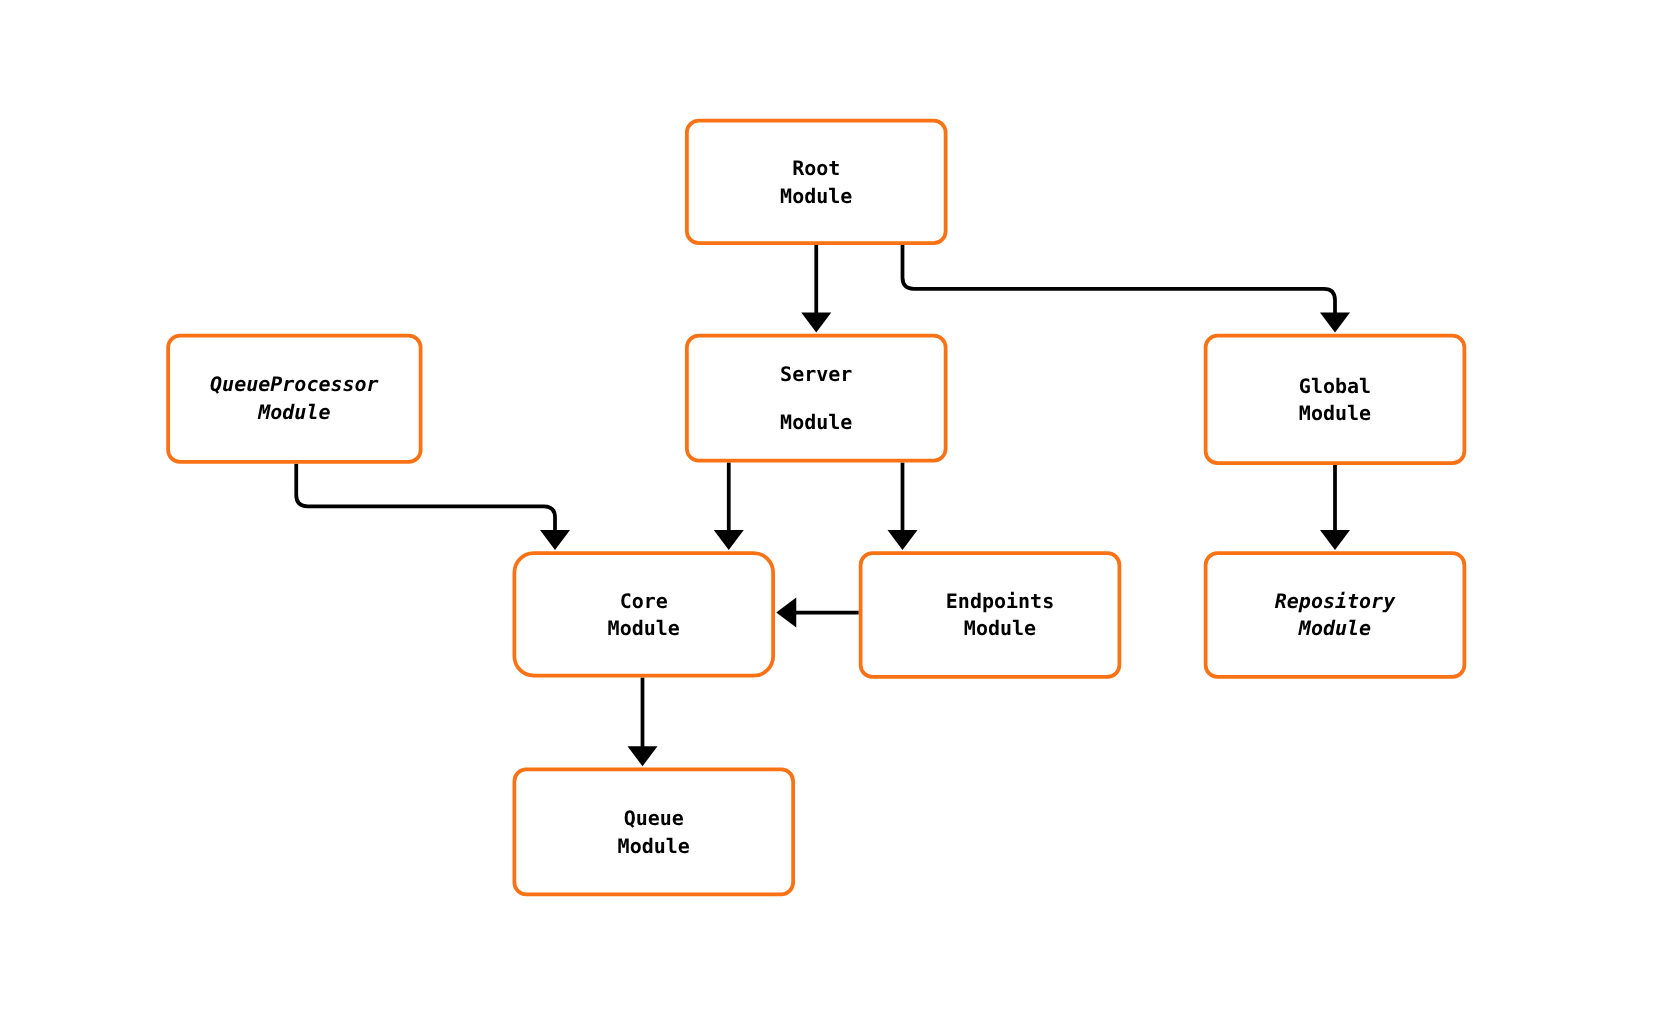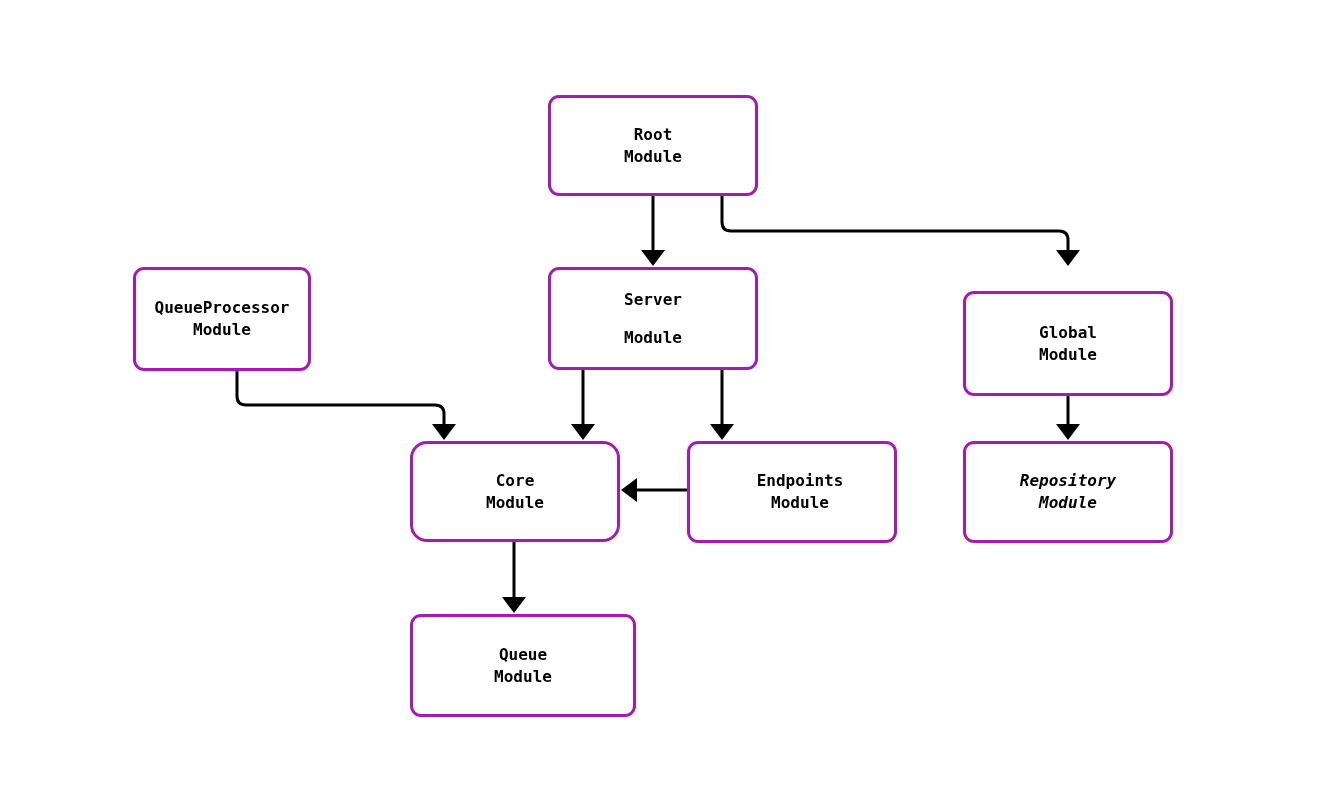--- a/index.html
+++ b/index.html
@@ -22,21 +22,21 @@
     position: absolute;
     left: 0;
     top: 0;
     width: 1337px;
     height: 809px;
   }
   .node {
     position: absolute;
     box-sizing: border-box;
     background: #ffffff;
-    border: 3px solid #a21caf;
+    border: 3px solid #f97316;
     border-radius: 11px;
     display: flex;
     flex-direction: column;
     align-items: center;
     justify-content: center;
     z-index: 2;
   }
   .node-label {
     font-family: "DejaVu Sans Mono", "Liberation Mono", monospace;
     font-size: 16px;
@@ -86,29 +86,29 @@
         <path d="M 514 542 L 514 605" fill="none" stroke="#000000" stroke-width="3" stroke-linecap="butt"></path>
         <polygon points="502,597 526,597 514,613" fill="#000000"></polygon>
       </g>
     </svg>
 
   <div id="node-layer">
       <div class="node" style="left: 548px; top: 95px; width: 210px; height: 101px;">
         <div class="node-label">Root</div>
         <div class="node-label">Module</div>
       </div>
-      <div class="node" style="left: 133px; top: 267px; width: 178px; height: 104px;">
+      <div class="node" style="left: 133px; top: 267px; width: 205px; height: 104px; font-style: italic;">
         <div class="node-label">QueueProcessor</div>
         <div class="node-label">Module</div>
       </div>
       <div class="node" style="left: 548px; top: 267px; width: 210px; height: 103px; gap: 16px;">
         <div class="node-label">Server</div>
         <div class="node-label">Module</div>
       </div>
-      <div class="node" style="left: 963px; top: 267px; width: 210px; height: 105px; margin-top: 24px;">
+      <div class="node" style="left: 963px; top: 267px; width: 210px; height: 105px;">
         <div class="node-label">Global</div>
         <div class="node-label">Module</div>
       </div>
       <div class="node" style="left: 410px; top: 441px; width: 210px; height: 101px; border-radius: 17px;">
         <div class="node-label">Core</div>
         <div class="node-label">Module</div>
       </div>
       <div class="node" style="left: 687px; top: 441px; width: 210px; height: 102px; padding-left: 16px;">
         <div class="node-label">Endpoints</div>
         <div class="node-label">Module</div>

